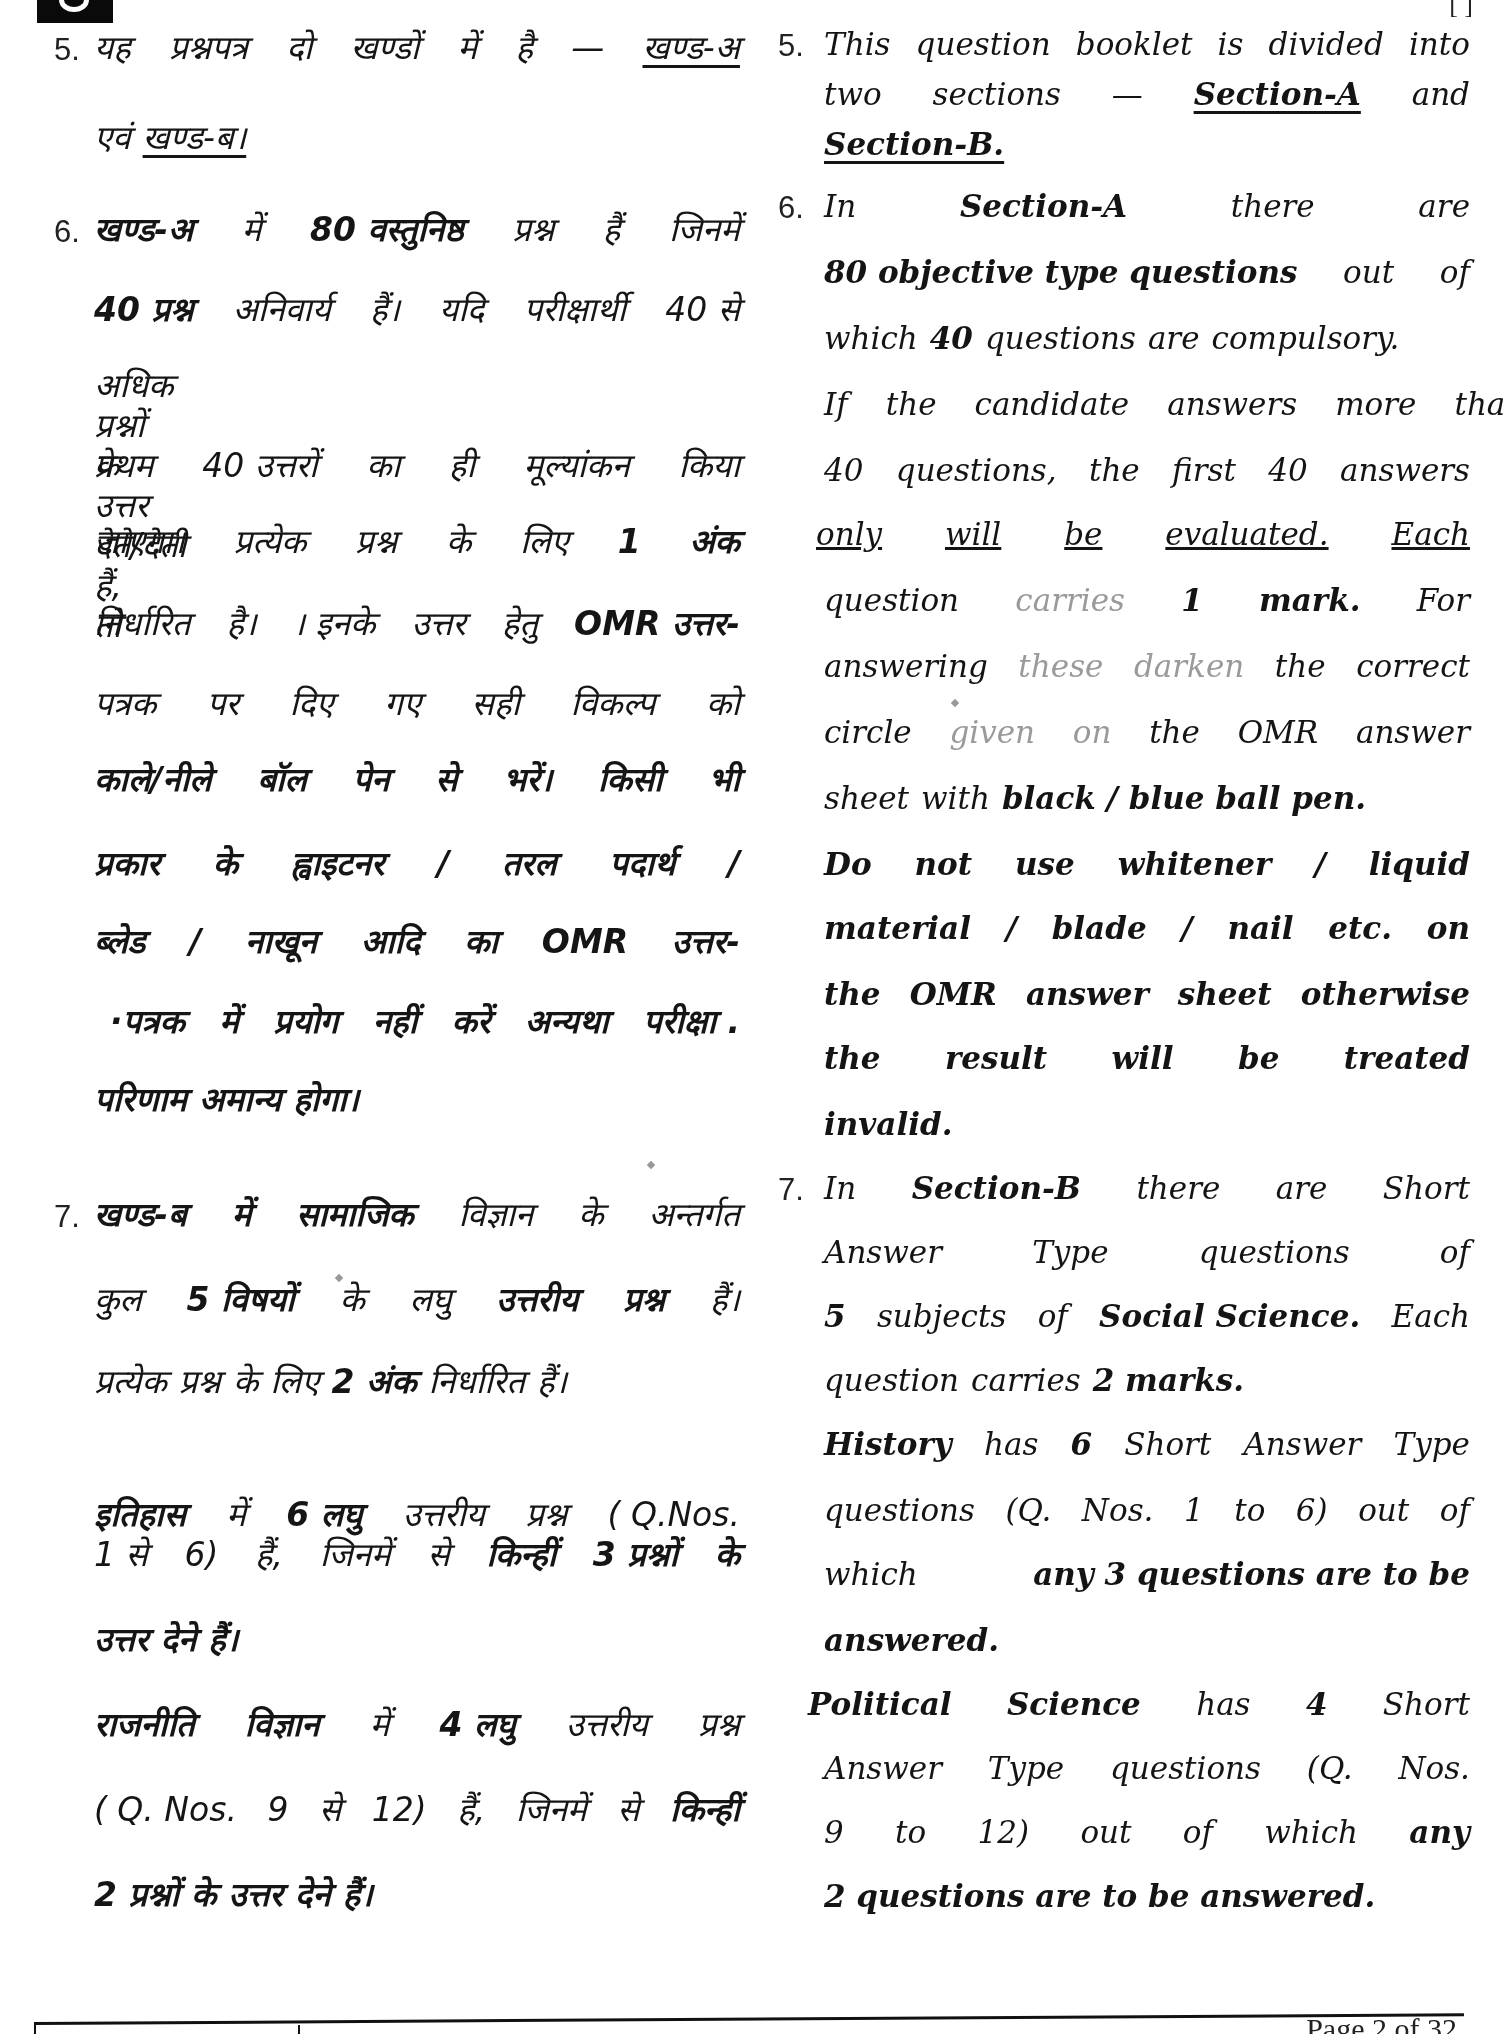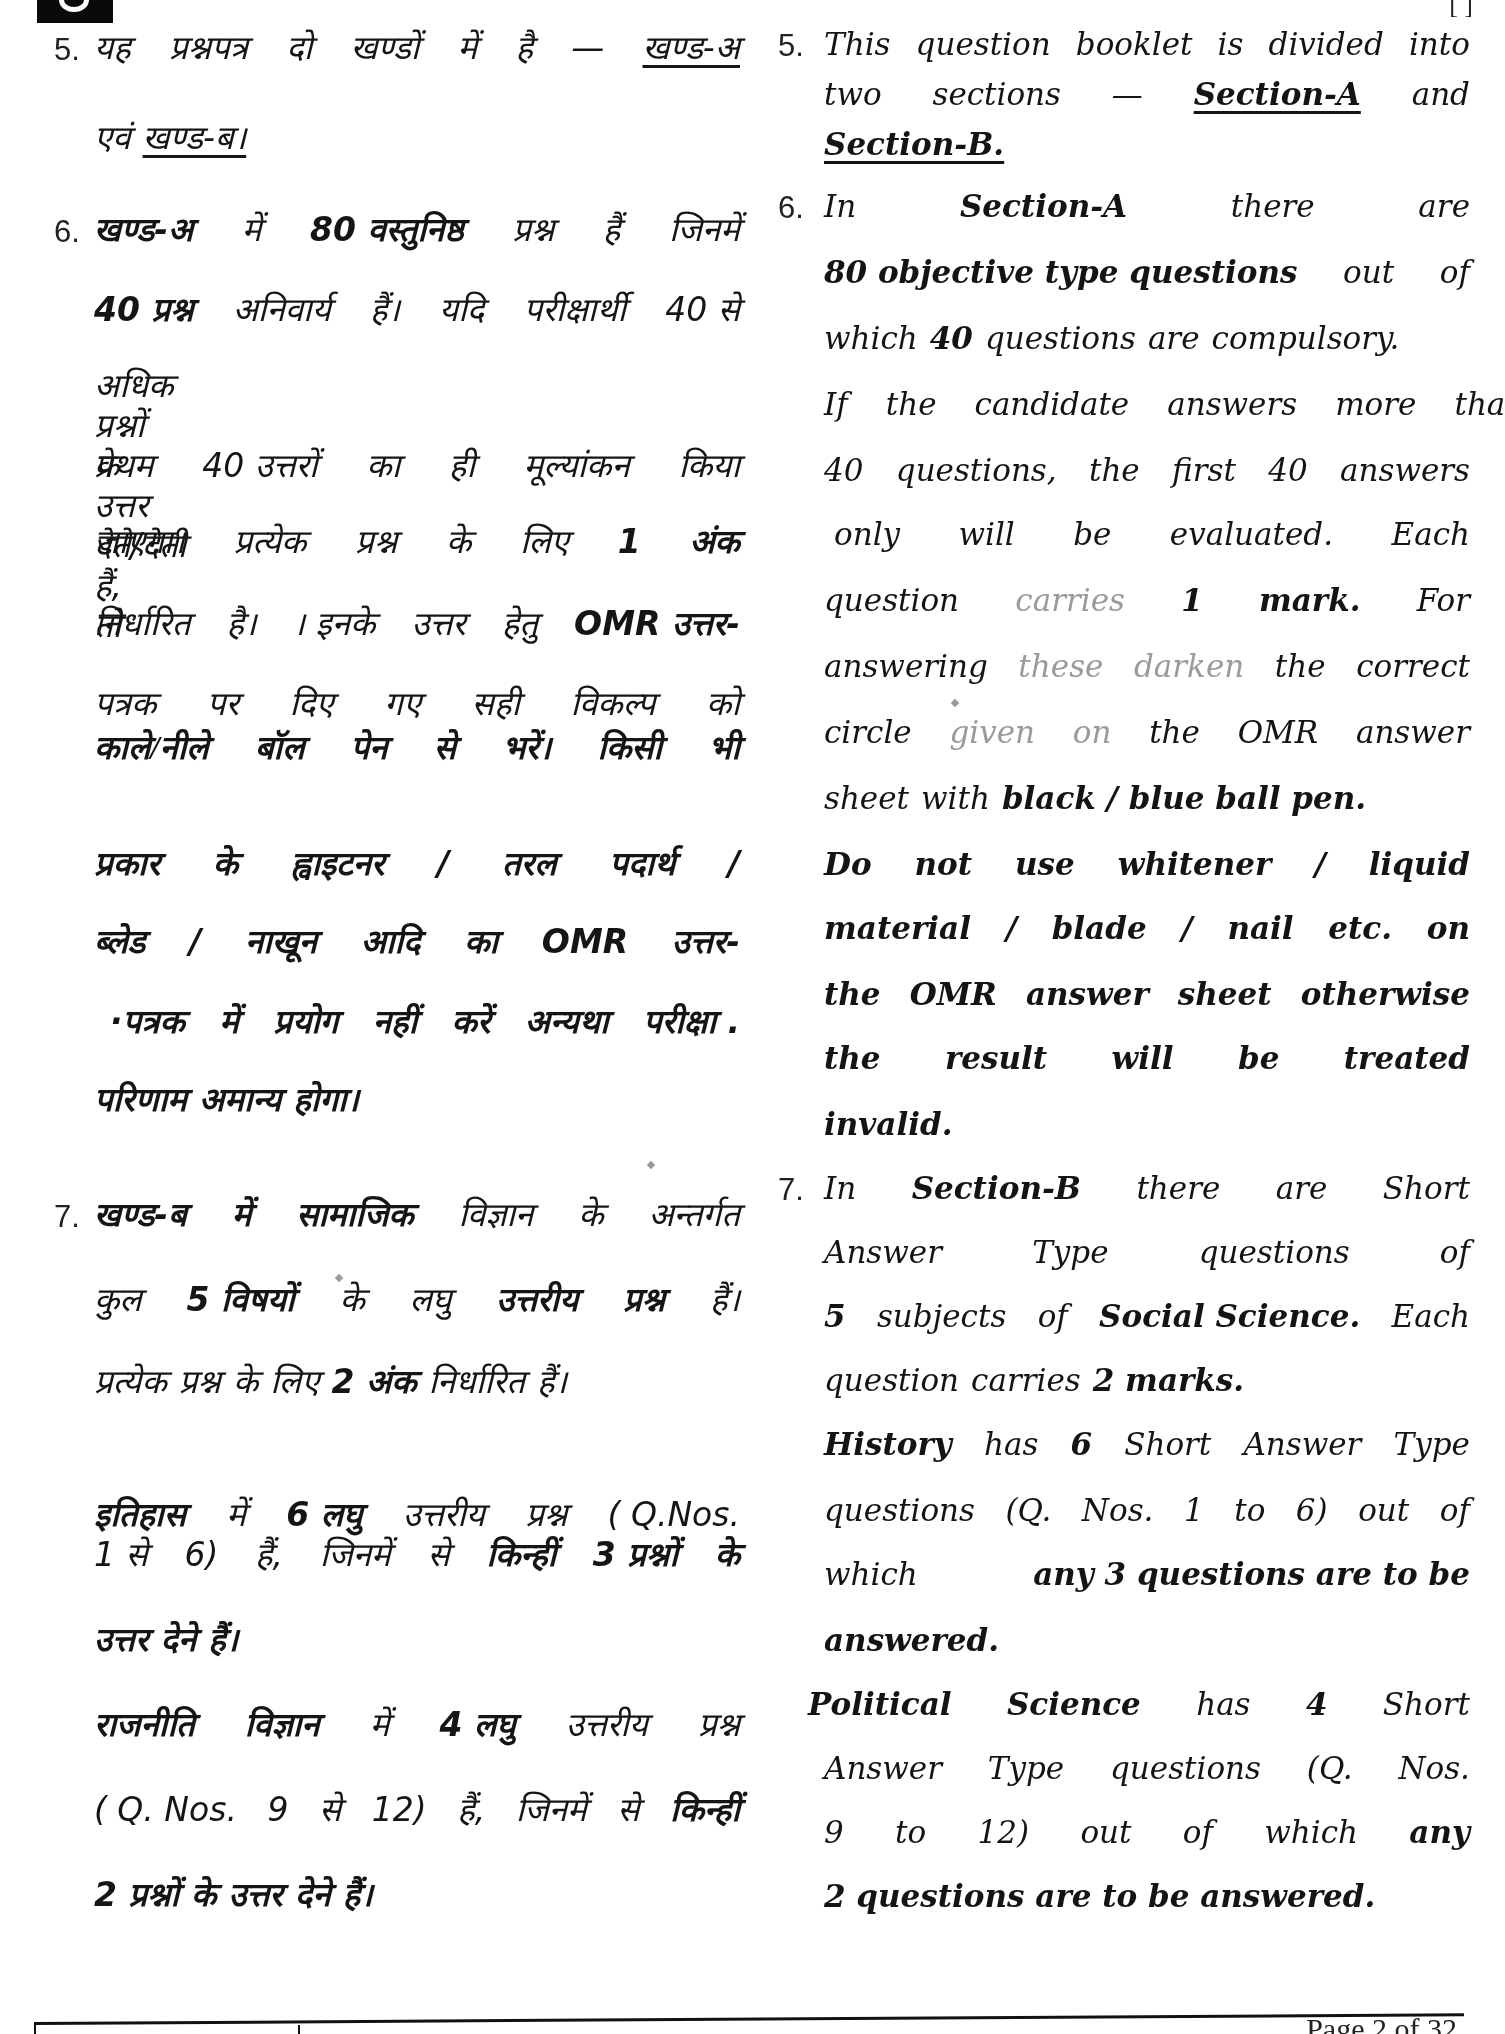--- a/index.html
+++ b/index.html
@@ -139,21 +139,21 @@
       </div>
       <div class="line" style="top: 684px; left: 44px; align-items: flex-end;">
         <span class="">पत्रक</span>
         <span class="">पर</span>
         <span class="">दिए</span>
         <span class="">गए</span>
         <span class="">सही</span>
         <span class="">विकल्प</span>
         <span class="">को</span>
       </div>
-      <div class="line" style="top: 728px; left: 44px; font-family: Liberation Serif, serif;">
+      <div class="line" style="top: 760px; left: 44px;">
         <span class="b">काले/नीले</span>
         <span class="b">बॉल</span>
         <span class="b">पेन</span>
         <span class="b">से</span>
         <span class="b">भरें।</span>
         <span class="b">किसी</span>
         <span class="b">भी</span>
       </div>
       <div class="line" style="top: 844px; left: 44px;">
         <span class="b">प्रकार</span>
@@ -314,21 +314,21 @@
         <span class="">than</span>
       </div>
       <div class="line" style="top: 450px; left: 46px;">
         <span class="">40</span>
         <span class="">questions,</span>
         <span class="">the</span>
         <span class="">first</span>
         <span class="">40</span>
         <span class="">answers</span>
       </div>
-      <div class="line" style="top: 514px; left: 56px;">
+      <div class="line" style="top: 514px; left: 38px; text-decoration: underline;">
         <span class="">only</span>
         <span class="">will</span>
         <span class="">be</span>
         <span class="">evaluated.</span>
         <span class="">Each</span>
       </div>
       <div class="line" style="top: 580px; left: 46px;">
         <span class="">question</span>
         <span class="faded">carries</span>
         <span class="b">1</span>

